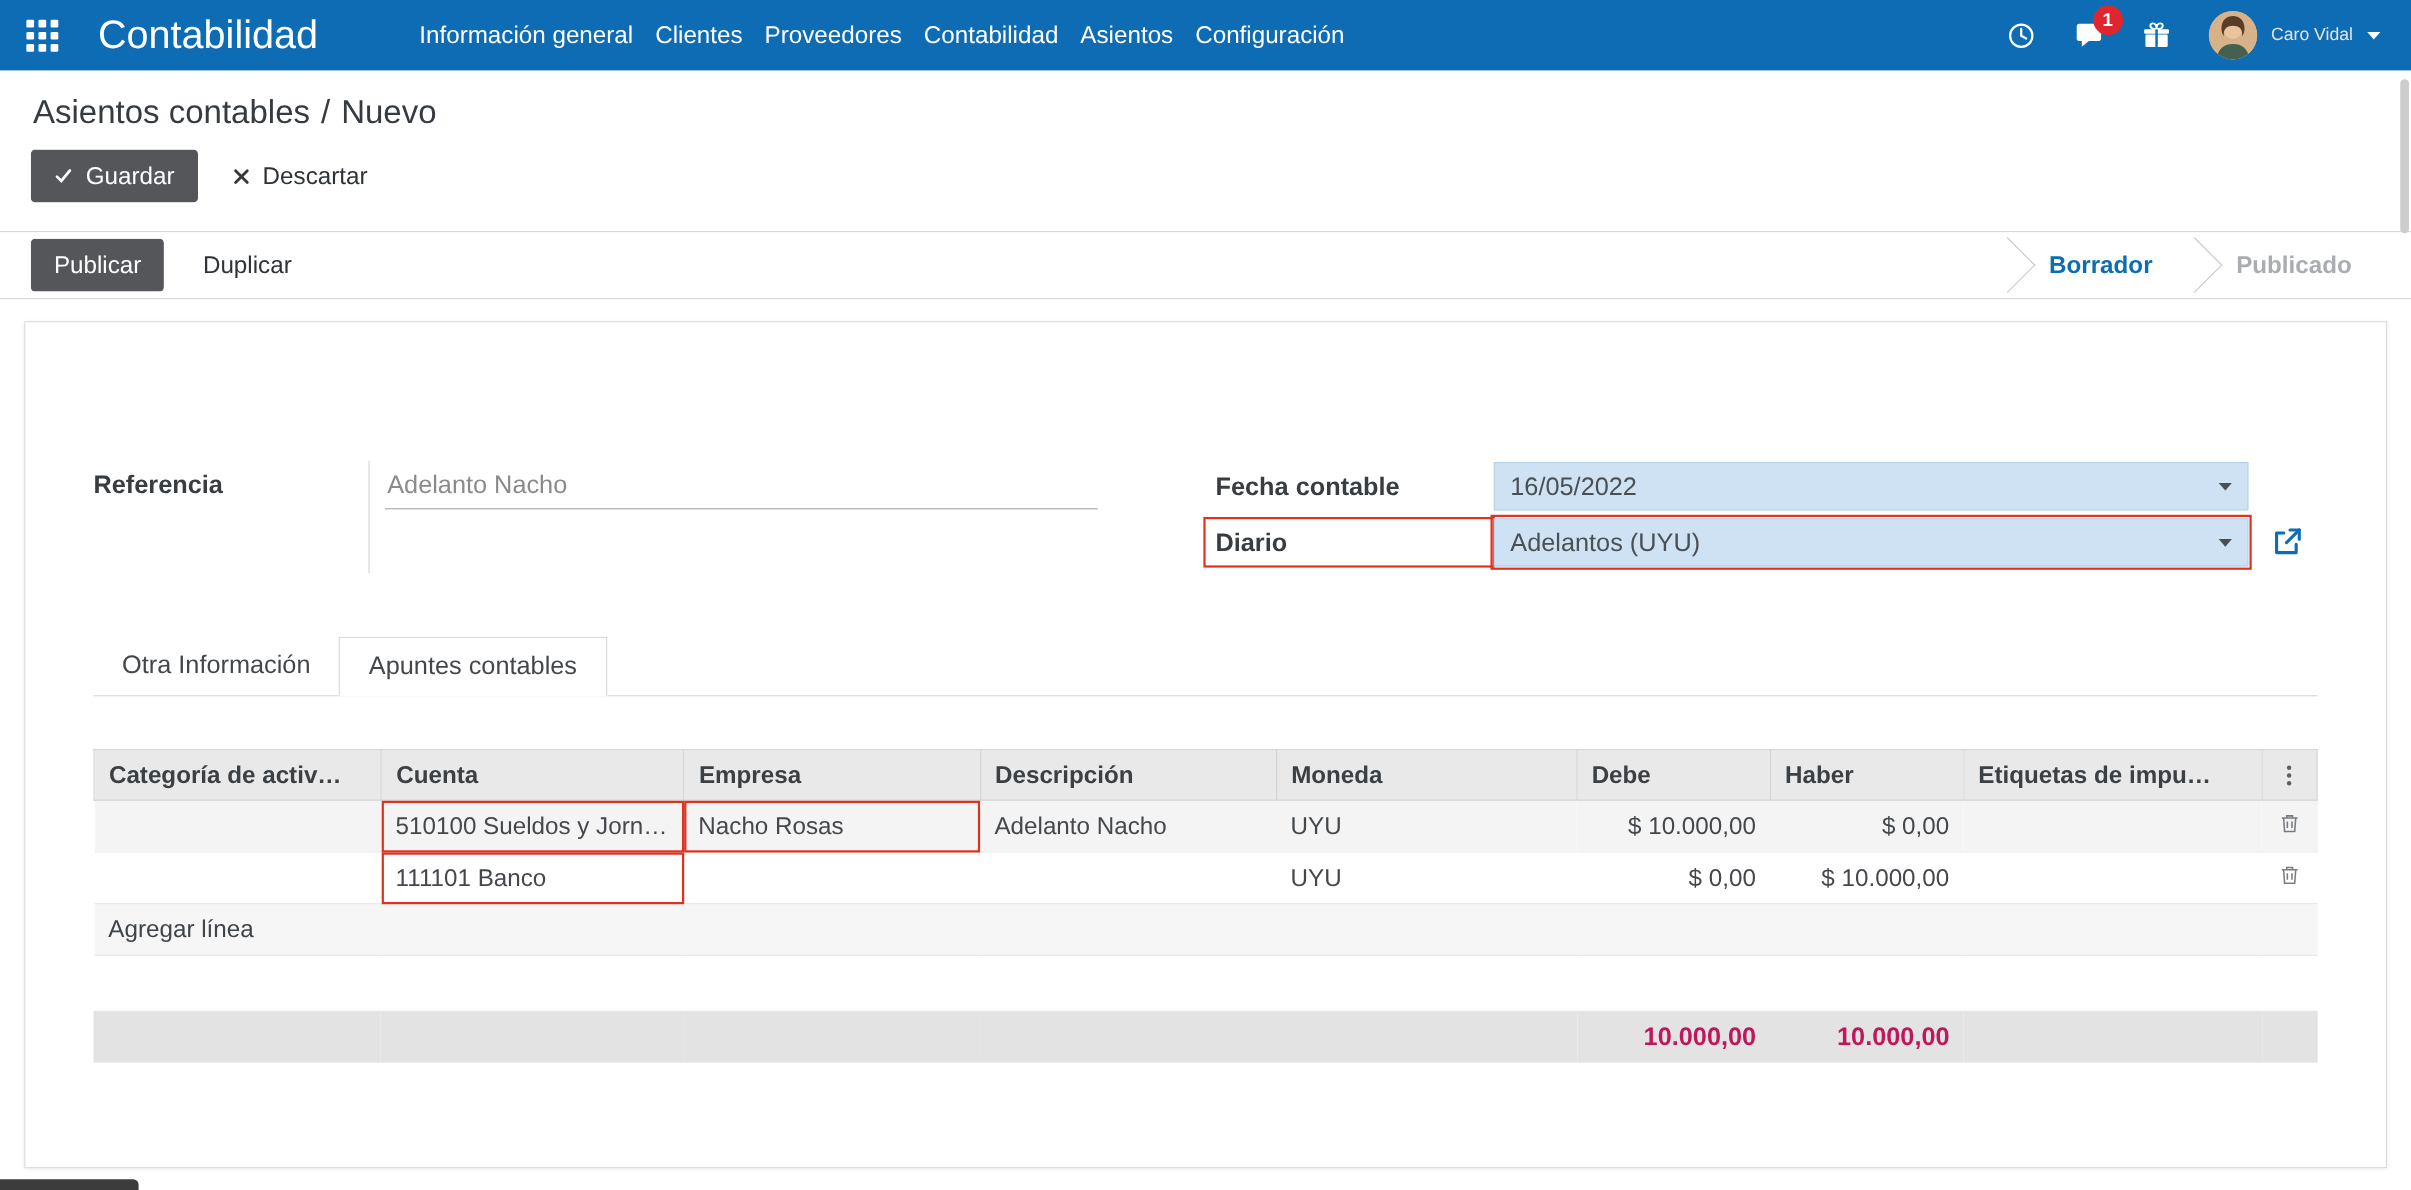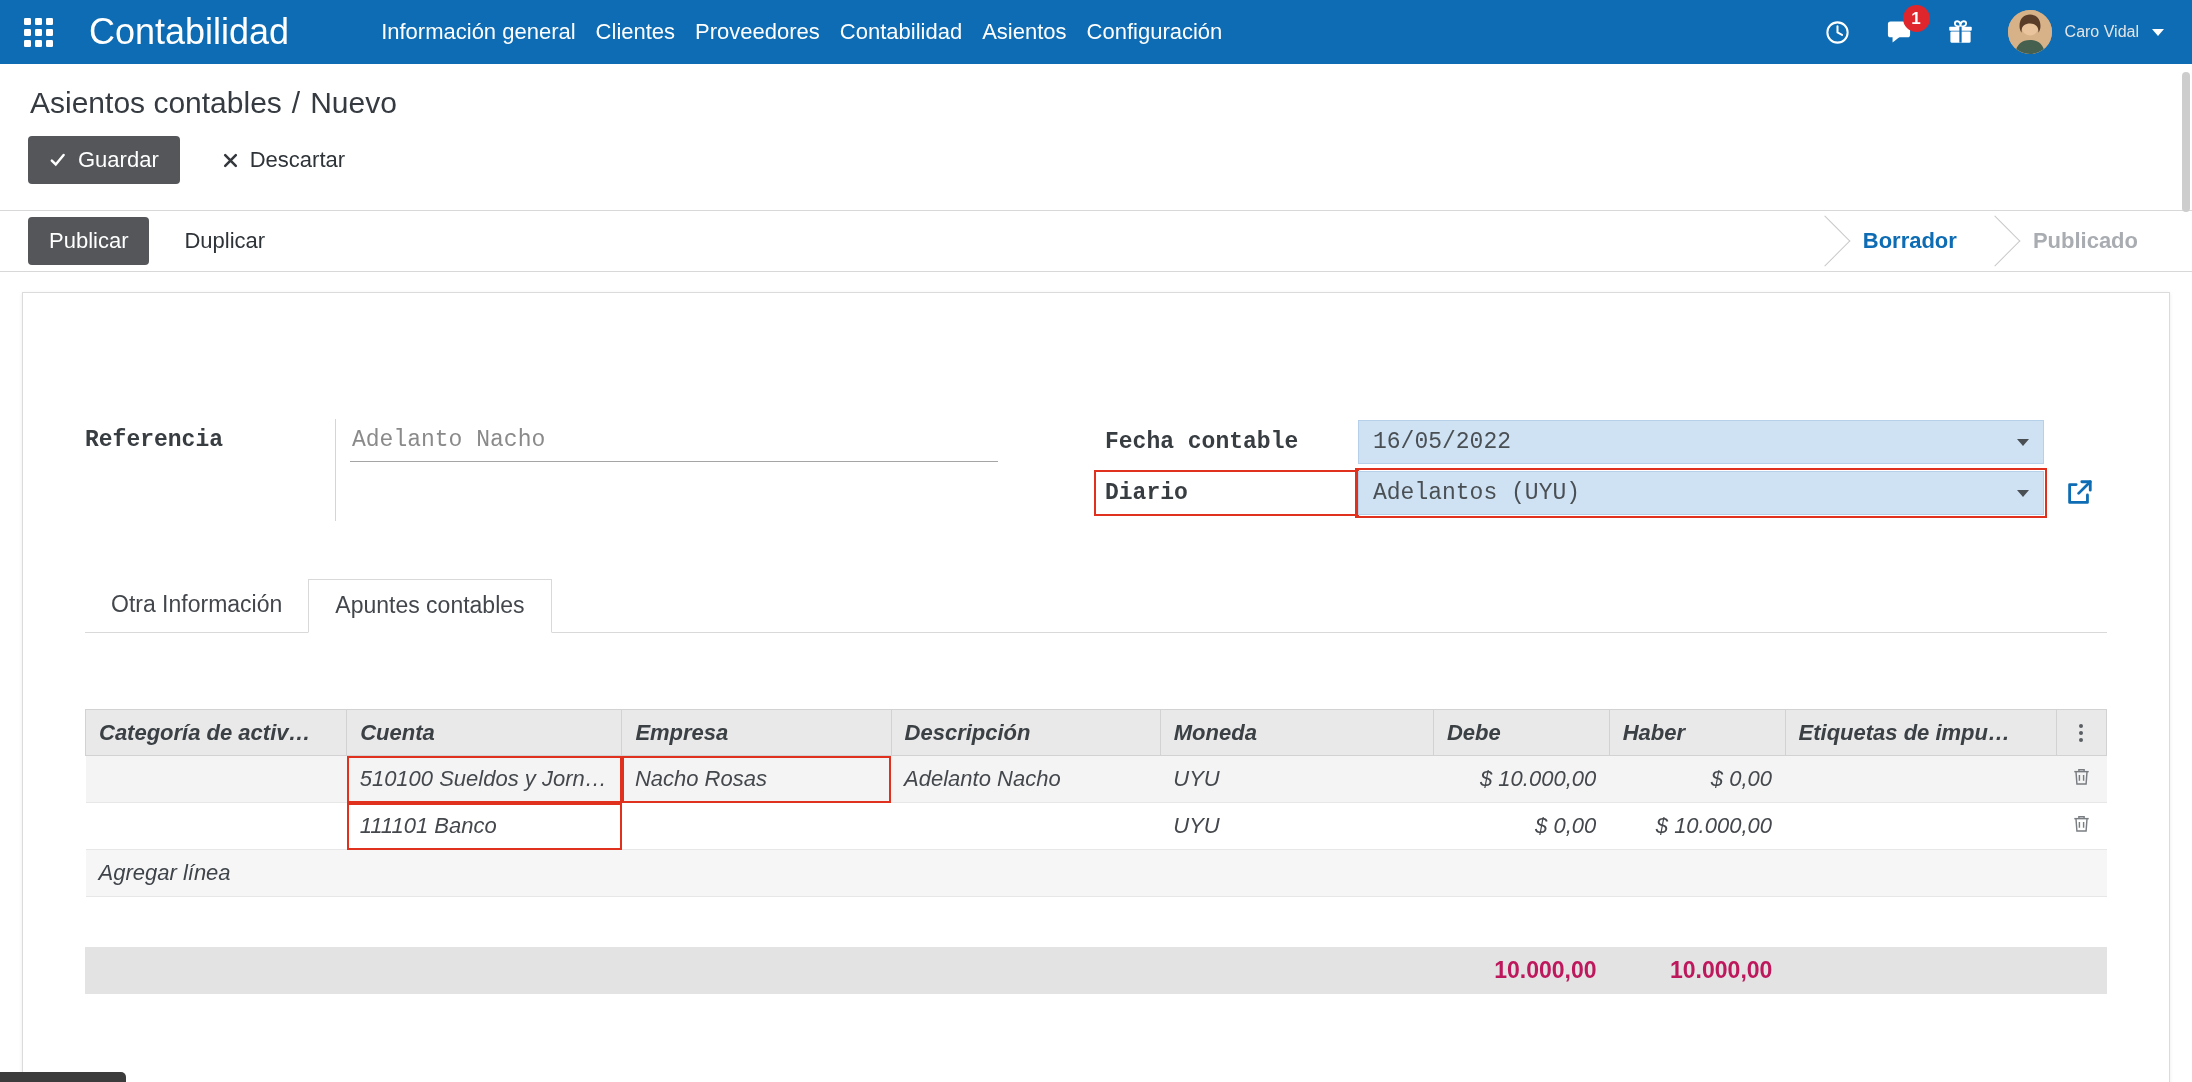--- a/index.html
+++ b/index.html
@@ -25,54 +25,54 @@
   .nav-right{display:flex;align-items:center;gap:34px;}
   .icon-btn{position:relative;display:flex;align-items:center;cursor:pointer;}
   .badge{position:absolute;top:-13px;right:-17px;background:var(--badge);color:#fff;min-width:27px;height:27px;border-radius:14px;font-size:17px;font-weight:700;display:flex;align-items:center;justify-content:center;padding:0 6px;}
   .user{display:flex;align-items:center;gap:13px;cursor:pointer;}
   .avatar{width:44px;height:44px;border-radius:50%;overflow:hidden;background:#caa27b;flex:0 0 auto;}
   .user-name{color:#e5e5e5;font-size:16px;white-space:nowrap;}
   .caret-down{width:0;height:0;border-left:6px solid transparent;border-right:6px solid transparent;border-top:7px solid #fff;}
   
   .breadcrumb{margin:22px 0 0 30px;font-size:30px;color:#353b41;}
   .breadcrumb .sep{margin:0 10px;}
-  .action-row{margin:16px 0 26px 28px;display:flex;gap:35px;align-items:flex-end;}
+  .action-row{margin:16px 0 26px 28px;display:flex;gap:24px;align-items:flex-end;}
   .btn{display:inline-flex;align-items:center;gap:11px;font-size:22px;border-radius:4px;padding:10px 20px;cursor:pointer;border:1px solid transparent;white-space:nowrap;}
   .btn.dark{background:#54565a;color:#fff;}
   .btn.plain{background:transparent;color:#2e3338;padding-left:6px;}
   
   .statusbar{height:62px;border-top:1px solid #d8d8d8;border-bottom:1px solid #d8d8d8;display:flex;align-items:center;padding:0 26px 0 28px;justify-content:flex-end;}
   .sb-left{display:flex;align-items:center;gap:28px;}
   .status{margin-left:auto;display:flex;align-items:center;height:100%;}
   .status-step{padding:0 28px;font-weight:700;font-size:22px;cursor:pointer;white-space:nowrap;}
   .status-step.active{color:var(--status-active);}
   .status-step.muted{color:#a9adb2;}
   .status-sep{width:36px;height:36px;border-top:1px solid #c9c9c9;border-right:1px solid #c9c9c9;transform:rotate(45deg);margin:0 -8px;flex:0 0 auto;}
   
   .content{padding:20px 22px 0;}
   .sheet{border:1px solid #dbdbdb;box-shadow:0 1px 4px rgba(0,0,0,.08);background:#fff;padding:126px 62px 95px;min-height:763px;}
-  .form-grid{display:flex;font-family:Liberation Mono, monospace;}
+  .form-grid{display:flex;}
   .fg-left{display:flex;width:940px;}
   .f-label{width:250px;font-weight:700;font-size:23px;color:#383d42;padding-top:8px;}
   .input-cell{border-left:1px solid #d5d5d5;padding-left:14px;padding-top:4px;}
   .o-input{border:none;border-bottom:1px solid #a5a5a5;font-size:23px;color:#8a8a8a;width:648px;padding:4px 2px 8px;background:transparent;outline:none;font-family:inherit;}
   .fg-right{margin-left:auto;width:1012px;}
   .frow{display:flex;align-items:center;margin-bottom:5px;height:46px;}
   .f-label2{width:263px;font-weight:700;font-size:23px;color:#383d42;height:44px;display:flex;align-items:center;padding-left:10px;}
   .f-label2.annotated{outline:2px solid var(--annotation);outline-offset:-1px;}
   .o-select{width:686px;height:44px;background:var(--field-highlight);border:1px solid #b7d0ea;display:flex;align-items:center;justify-content:space-between;padding:0 14px;font-size:23px;color:#4a4f54;cursor:pointer;}
   .o-select.annotated{outline:2px solid var(--annotation);outline-offset:1px;}
   .sel-caret{width:0;height:0;border-left:6px solid transparent;border-right:6px solid transparent;border-top:7px solid #4a4f54;}
   .ext-link{margin-left:20px;display:flex;align-items:center;cursor:pointer;}
   
   .tabs{display:flex;border-bottom:1px solid #d9d9d9;margin-top:58px;}
   .tab{padding:12px 26px 13px;font-size:23px;color:#43474c;cursor:pointer;margin-bottom:-1px;}
   .tab.active{background:#fff;border:1px solid #d9d9d9;border-bottom:1px solid #fff;}
   
-  .grid{width:100%;border-collapse:collapse;table-layout:fixed;margin-top:76px;font-style:italic;}
+  .grid{width:100%;border-collapse:collapse;table-layout:fixed;margin-top:48px;}
   .grid th{background:#e9e9e9;border:1px solid #d2d2d2;font-size:22px;font-weight:700;color:#3b4045;text-align:left;padding:0 13px;height:46px;white-space:nowrap;overflow:hidden;}
   .grid td{font-size:22px;color:#44484d;padding:0 13px;height:47px;border-bottom:1px solid #e7e7e7;white-space:nowrap;overflow:hidden;}
   .num{text-align:right;}
   tr.alt td{background:#f4f4f4;}
   td.annotated{outline:2px solid var(--annotation);outline-offset:-2px;}
   .add-row td{background:#f6f6f6;color:#3f444a;cursor:pointer;}
   .actions-cell{text-align:center;padding:0 !important;}
   .trash{cursor:pointer;opacity:.8;vertical-align:middle;}
   .kebab{display:flex;flex-direction:column;gap:3px;align-items:center;cursor:pointer;margin:0 auto;}
   .kebab i{width:4px;height:4px;border-radius:50%;background:#5a5f64;display:block;}

